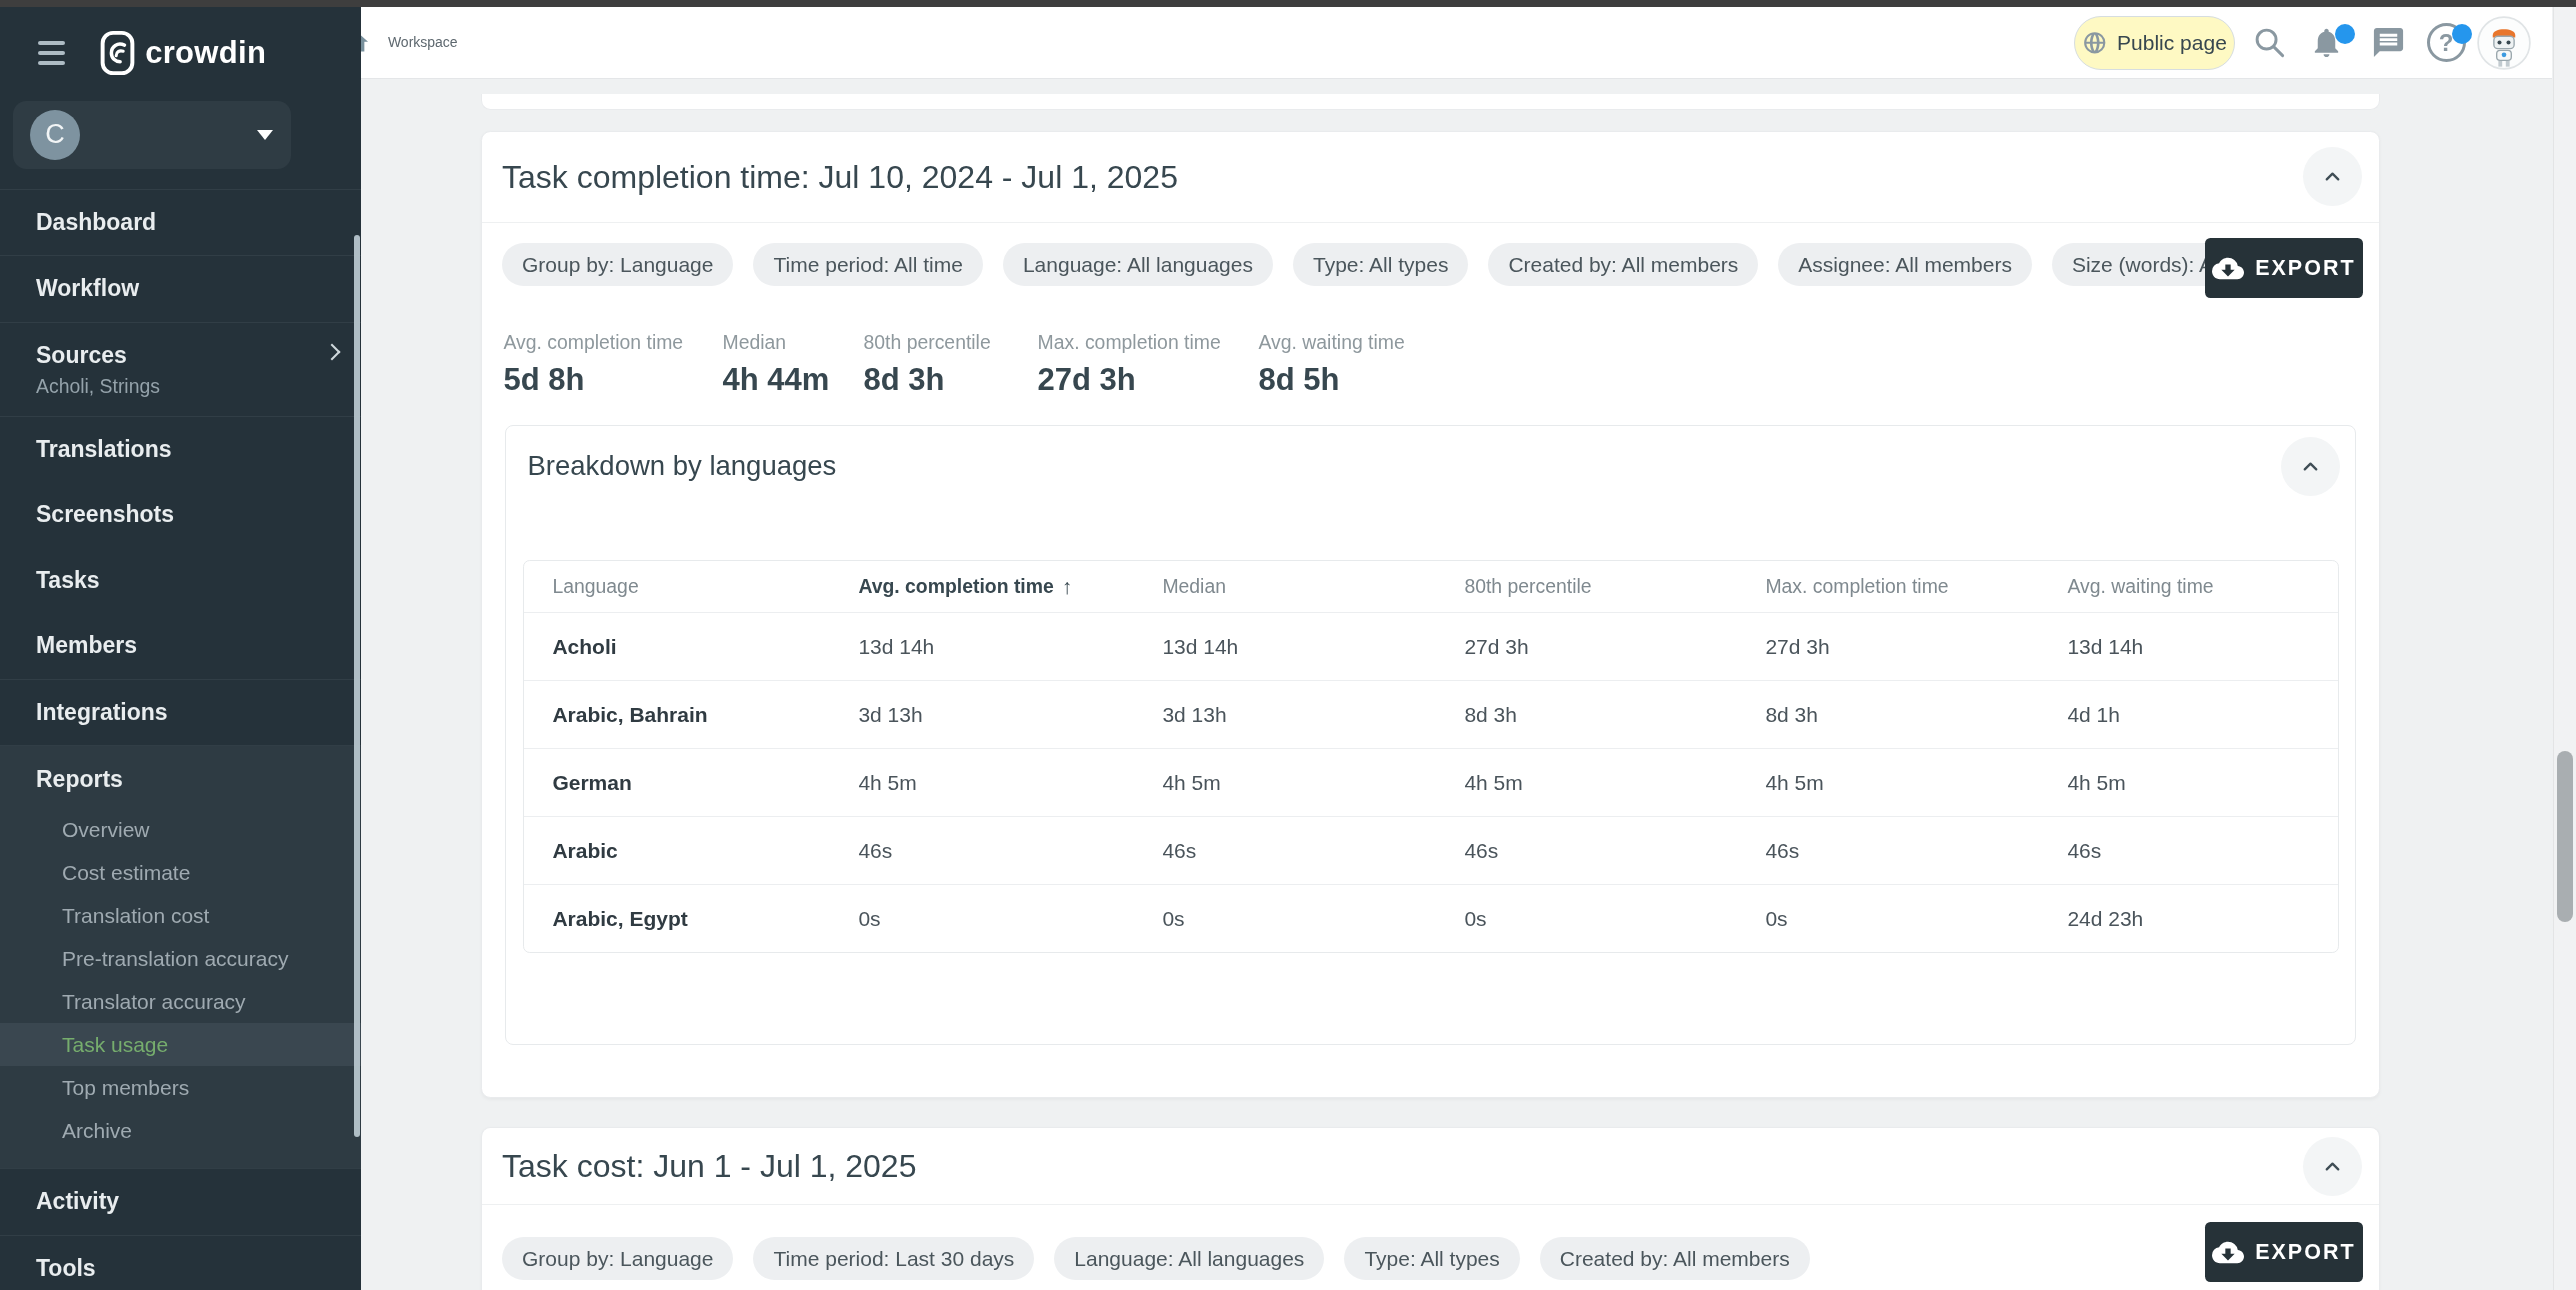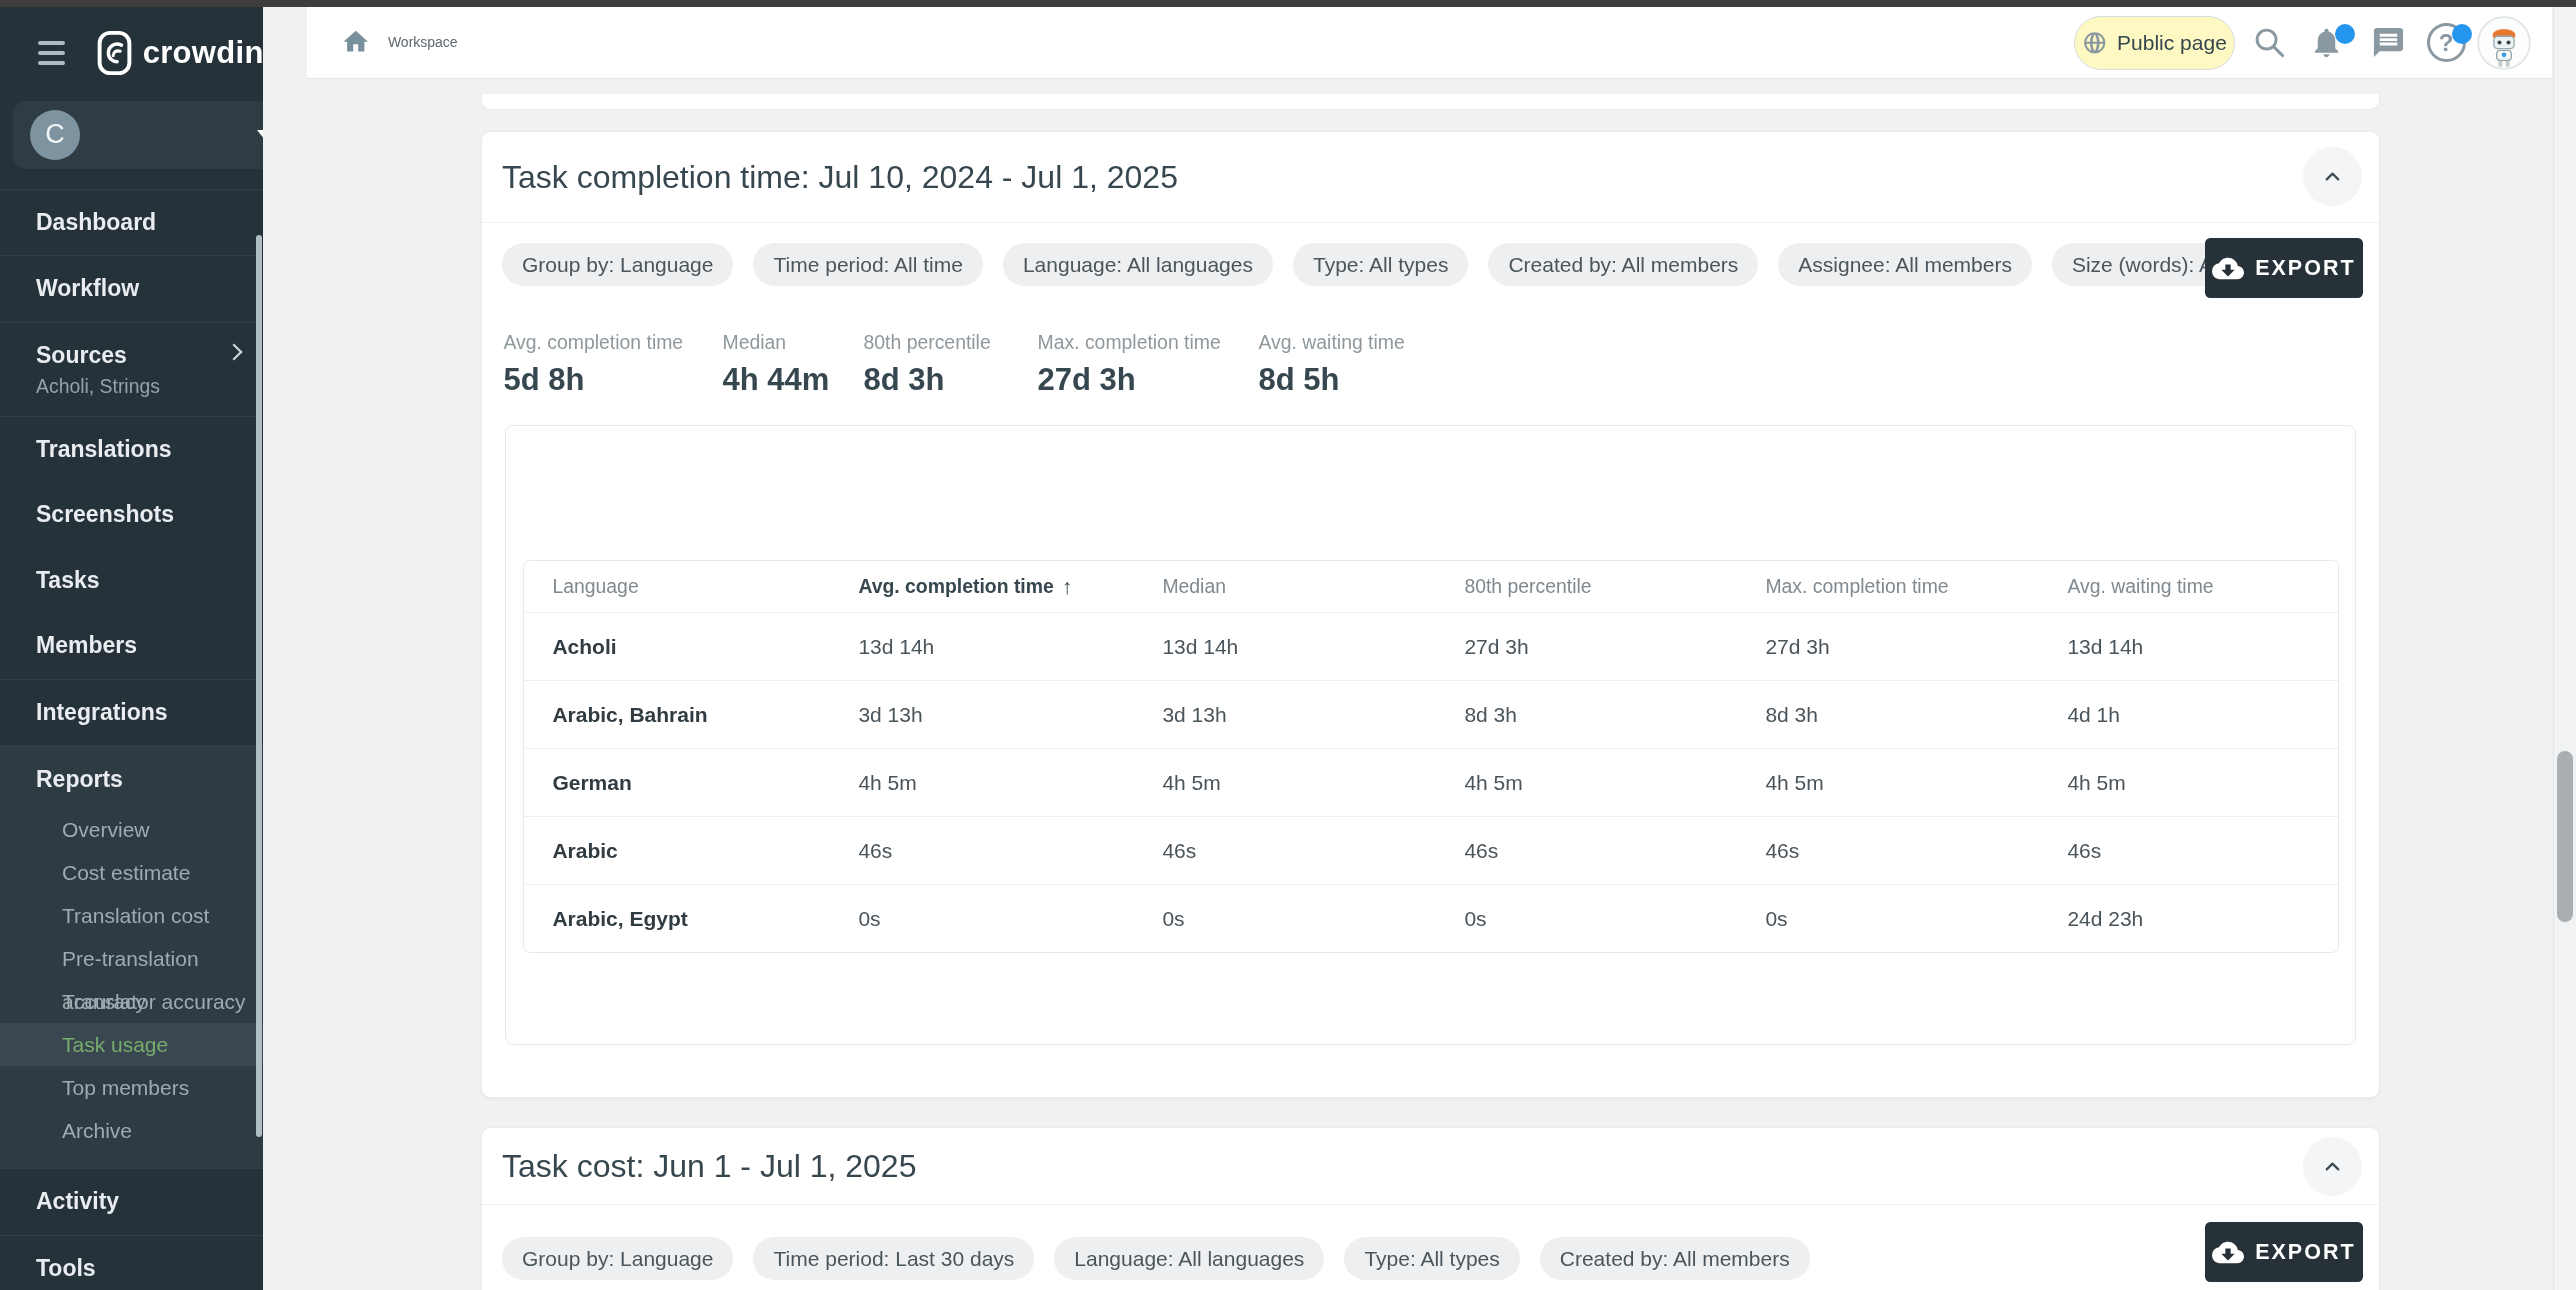--- a/index.html
+++ b/index.html
@@ -8,21 +8,21 @@
     position: relative;
     font-family: "Liberation Sans", "DejaVu Sans", sans-serif;
     background: #eff1f2;
     color: #37474f;
   }
 
   
   .top-strip { position:absolute; left:0; top:0; width:2576px; height:6.7px; background:#3e3e3e; z-index:50; }
 
   
-  .sidebar { position:absolute; left:0; top:6.7px; width:263px; height:1283px; background:#25323a; z-index:20; overflow:hidden; }
+  .sidebar { position:absolute; left:0; top:6.7px; width:361px; height:1283px; background:#25323a; z-index:20; overflow:hidden; }
   .sb-header { height:93px; display:flex; align-items:center; padding-left:38px; }
   .hamburger { width:29.5px; display:flex; flex-direction:column; gap:6px; cursor:pointer; }
   .hamburger .bar { height:4px; width:27px; background:#aebcc4; border-radius:2px; }
   .logo { display:flex; align-items:center; gap:10.7px; margin-left:32px; }
   .logo-text { color:#ffffff; font-size:31px; font-weight:bold; letter-spacing:0.3px; }
   .ws-selector { position:absolute; left:12.7px; top:94px; width:278px; height:68px; background:#2f3c44; border-radius:13.4px; display:flex; align-items:center; padding:0 17.4px; cursor:pointer; }
   .ws-avatar { width:50px; height:50px; border-radius:50%; background:#7e93a0; color:#f2f5f6; font-size:27px; display:flex; align-items:center; justify-content:center; }
   .ws-caret { margin-left:auto; width:0; height:0; border-left:8.7px solid transparent; border-right:8.7px solid transparent; border-top:10px solid #ffffff; }
 
   #sb-nav { position:absolute; left:0; top:182px; right:0; }
@@ -296,20 +296,28 @@
         <div class="stat-label">Max. completion time</div>
         <div class="stat-value">27d 3h</div>
       </div>
       <div class="stat">
         <div class="stat-label">Avg. waiting time</div>
         <div class="stat-value">8d 5h</div>
       </div>
     </div>
 
   <div class="breakdown">
+    <div class="bd-head">
+      <h2 class="bd-title">Breakdown by languages</h2>
+      <button class="collapse-btn cb3">
+        <svg width="23" height="23" viewBox="0 0 24 24">
+            <polyline points="6,15 12,9 18,15" stroke="#3f4d55" stroke-width="2.4" fill="none" stroke-linecap="round" stroke-linejoin="round"></polyline>
+          </svg>
+      </button>
+    </div>
     <div class="bd-table">
       <div class="grid-row bd-thead" id="bd-thead">
           <div class="th">
             <span>Language</span>
           </div>
           <div class="th sorted">
             <span>Avg. completion time</span>
             <span class="sort-arrow">↑</span>
           </div>
           <div class="th">

